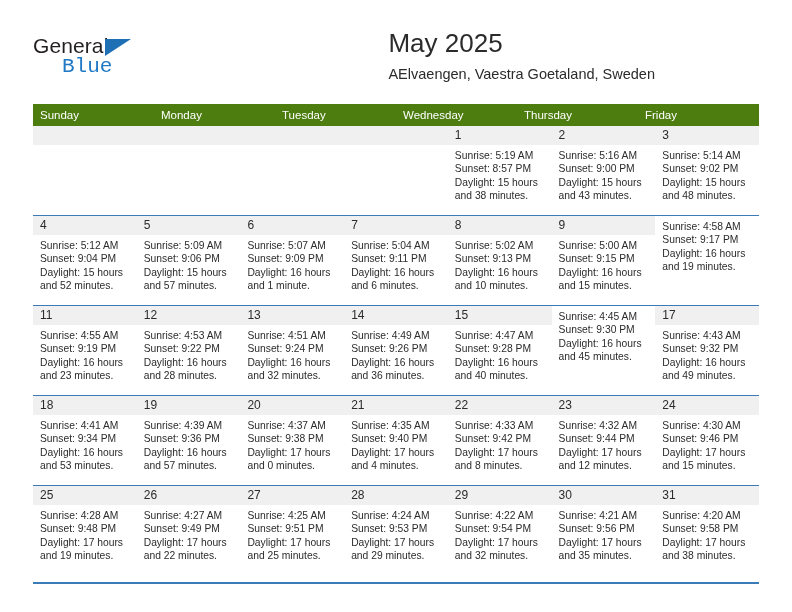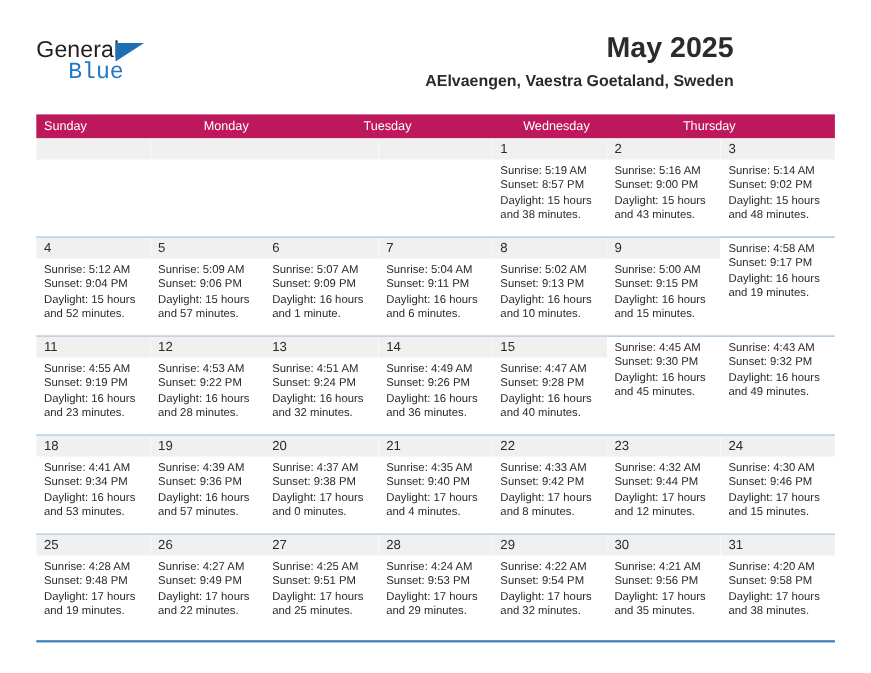--- a/index.html
+++ b/index.html
@@ -60,24 +60,23 @@
     position: absolute;
     left: 29px;
     top: 21px;
     font-size: 21px;
     color: #2079c4;
     font-family: Liberation Mono, monospace;
   }
 
   .titles {
     position: absolute;
-    right: 0;
+    right: 12px;
     top: 0;
-    text-align: right;
-    font-weight: bold;
+    text-align: left;
   }
   .cal-title {
     font-size: 26px;
     color: #2b2b2b;
     line-height: 30px;
     white-space: nowrap;
   }
   .cal-subtitle {
     font-size: 14.5px;
     color: #2b2b2b;
@@ -89,22 +88,22 @@
   
   .calendar {
     position: absolute;
     left: 33px;
     top: 104px;
     width: 726px;
   }
 
   .weekdays {
     display: grid;
-    grid-template-columns: repeat(5, 1fr);
-    background: #be185d;
+    grid-template-columns: repeat(6, 1fr);
+    background: #4d7c0f;
     height: 22px;
   }
   .weekday {
     color: #ffffff;
     font-size: 11.5px;
     line-height: 22px;
     padding-left: 7px;
     box-sizing: border-box;
     white-space: nowrap;
   }
@@ -344,20 +343,21 @@
           </div>
           <div class="daycell">
             <div class="details">
               <div>Sunrise: 4:45 AM</div>
               <div>Sunset: 9:30 PM</div>
               <div>Daylight: 16 hours</div>
               <div>and 45 minutes.</div>
             </div>
           </div>
           <div class="daycell">
+            <div class="daynum-band">17</div>
             <div class="details">
               <div>Sunrise: 4:43 AM</div>
               <div>Sunset: 9:32 PM</div>
               <div>Daylight: 16 hours</div>
               <div>and 49 minutes.</div>
             </div>
           </div>
         </div>
         <div class="week">
           <div class="daycell">

